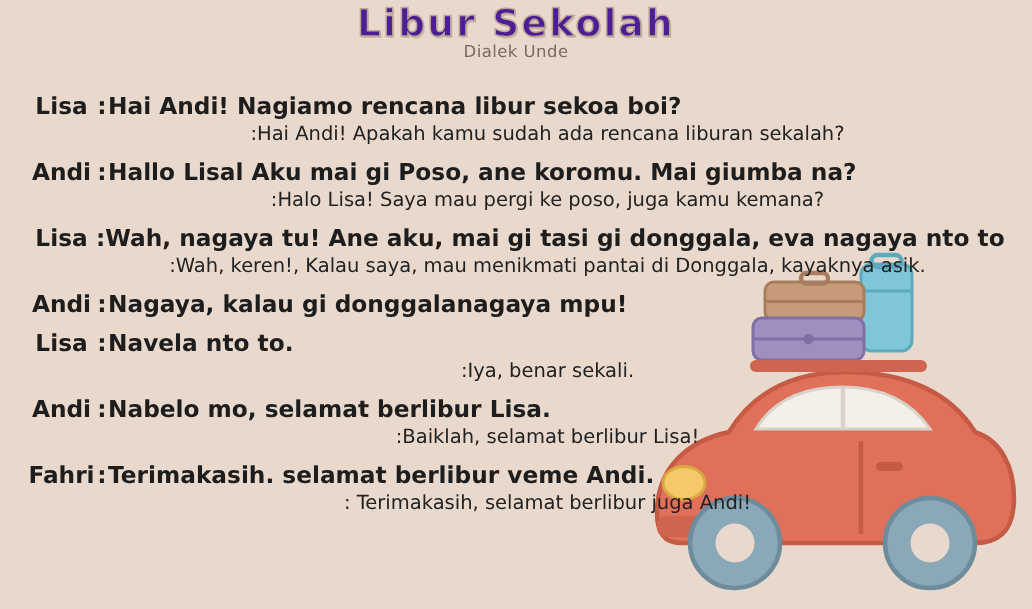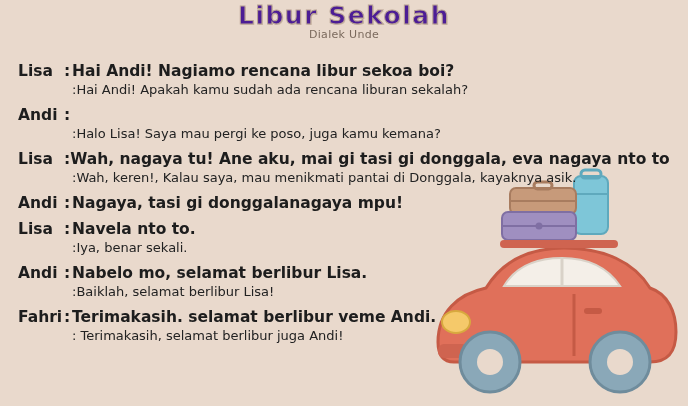--- a/index.html
+++ b/index.html
@@ -52,20 +52,21 @@
   
   .dialogue {
     position: absolute;
     top: 62px;
     left: 18px;
     width: 640px;
     z-index: 4;
   }
   .turn {
     margin-bottom: 7px;
+    text-align: center;
   }
   .line-main {
     display: flex;
     align-items: flex-start;
     font-size: 15.5px;
     font-weight: bold;
     color: #1d1d1d;
     line-height: 19px;
     white-space: nowrap;
   }
@@ -161,38 +162,39 @@
         <span class="colon">:</span>
         <span>Hai Andi! Nagiamo rencana libur sekoa boi?</span>
       </div>
       <div class="line-sub">:Hai Andi! Apakah kamu sudah ada rencana liburan sekalah?</div>
     </div>
 
     <div class="turn">
       <div class="line-main">
         <span class="speaker">Andi</span>
         <span class="colon">:</span>
+        <span>Hallo Lisal Aku mai gi Poso, ane koromu. Mai giumba na?</span>
       </div>
       <div class="line-sub">:Halo Lisa! Saya mau pergi ke poso, juga kamu kemana?</div>
     </div>
 
     <div class="turn">
       <div class="line-main">
         <span class="speaker">Lisa</span>
         <span class="colon">:</span>
         <span>Wah, nagaya tu! Ane aku, mai gi tasi gi donggala, eva nagaya nto to</span>
       </div>
       <div class="line-sub">:Wah, keren!, Kalau saya, mau menikmati pantai di Donggala, kayaknya asik.</div>
     </div>
 
     <div class="turn">
       <div class="line-main">
         <span class="speaker">Andi</span>
         <span class="colon">:</span>
-        <span>Nagaya, tasi gi donggalanagaya mpu!</span>
+        <span>Nagaya, kalau gi donggalanagaya mpu!</span>
       </div>
     </div>
 
     <div class="turn">
       <div class="line-main">
         <span class="speaker">Lisa</span>
         <span class="colon">:</span>
         <span>Navela nto to.</span>
       </div>
       <div class="line-sub">:Iya, benar sekali.</div>

